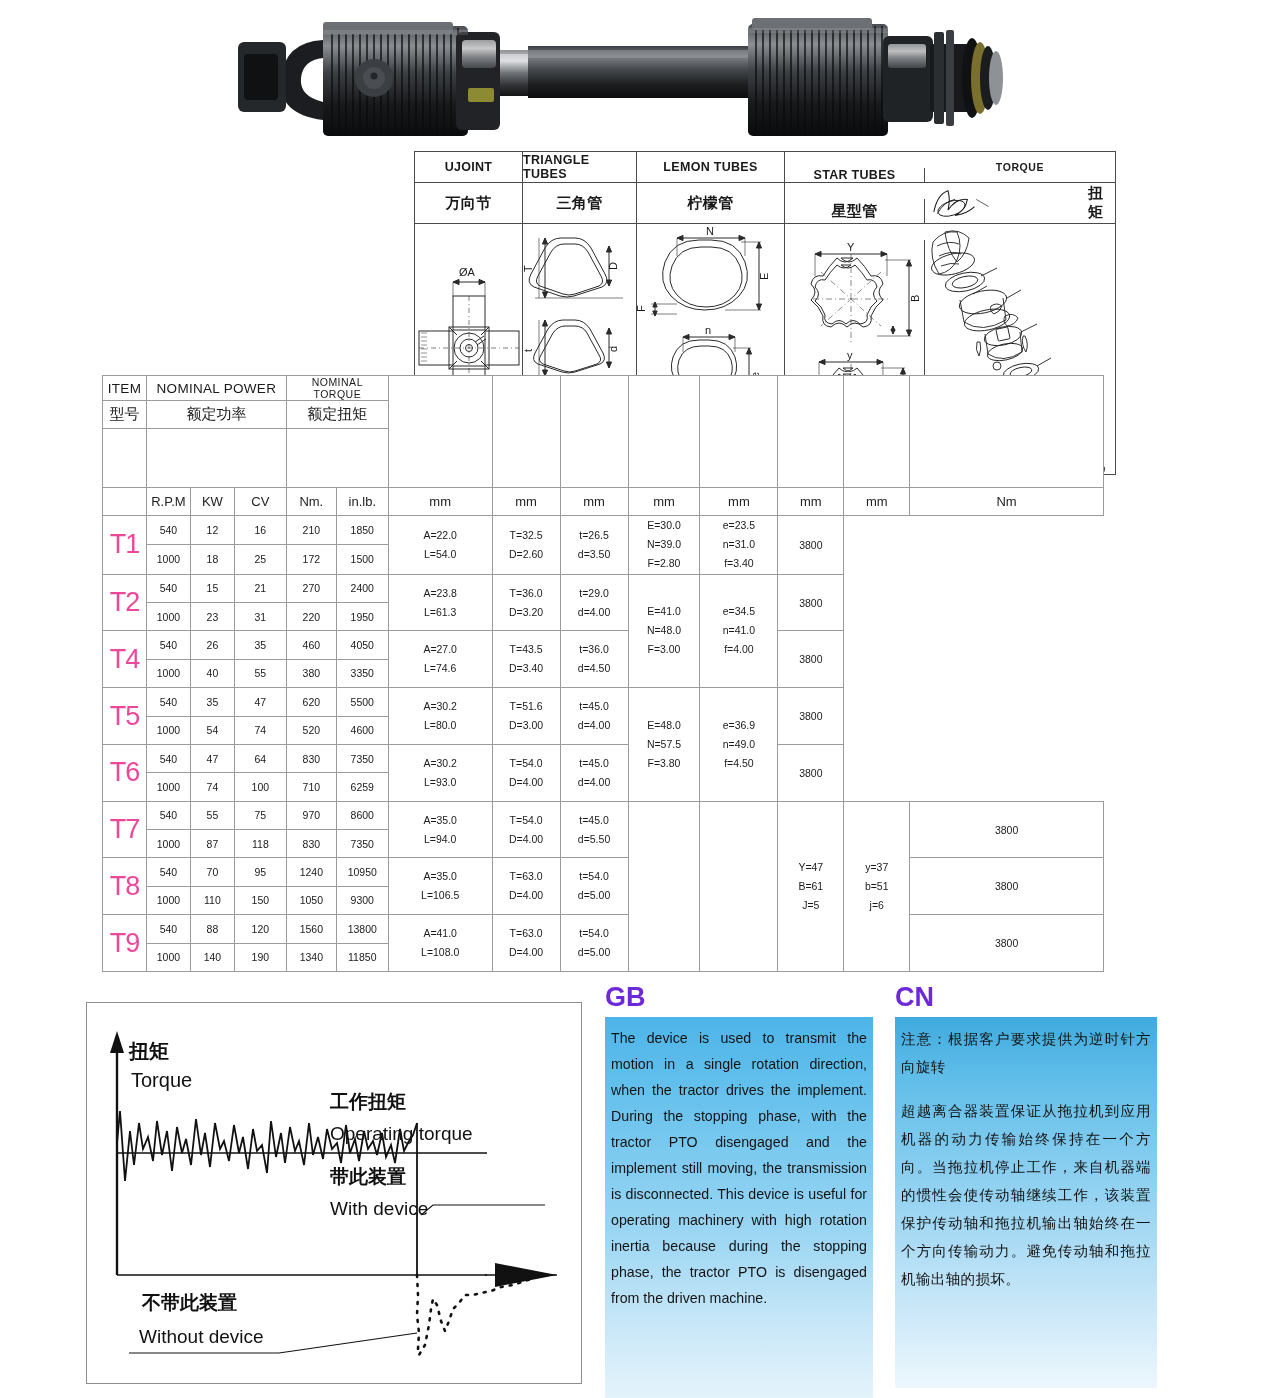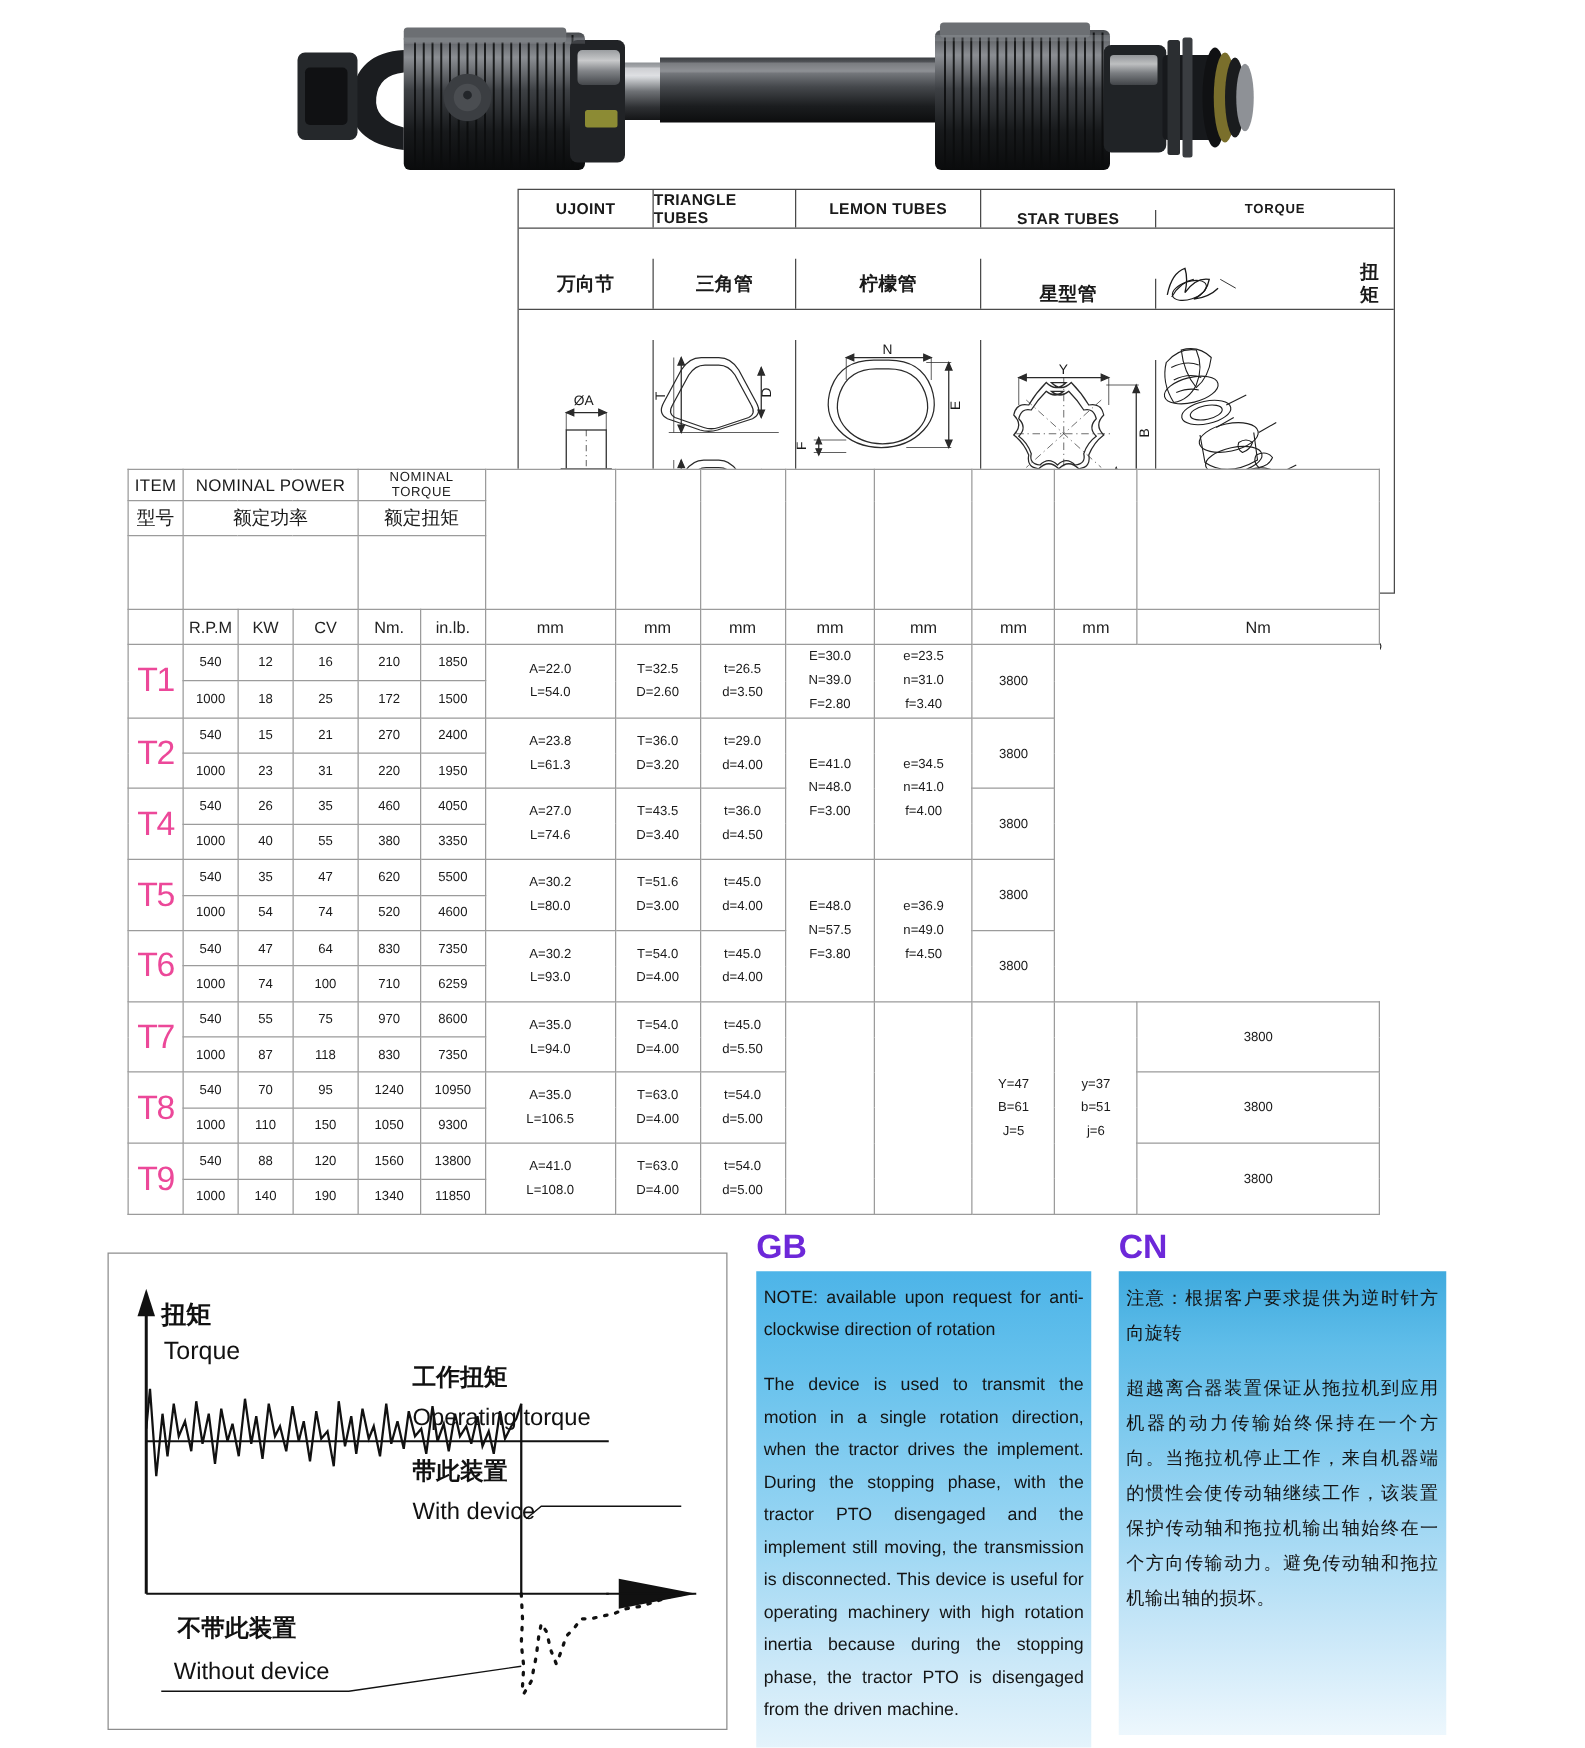--- a/index.html
+++ b/index.html
@@ -19,21 +19,21 @@
     position: absolute; left: 228px; top: 2px;
     width: 790px; height: 148px;
   }
 
   
   #spec-table {
     position: absolute; left: 414px; top: 151px;
     width: 702px; height: 324px;
     border: 1px solid #4a4a4a;
     box-sizing: border-box;
-    display: flex; flex-direction: column; gap: 24px;
+    display: flex; flex-direction: column;
   }
   .spec-head-row {
     display: flex; width: 100%;
     border-bottom: 1px solid #4a4a4a;
     box-sizing: border-box;
   }
   .spec-head-row.en { height: 31px; }
   .spec-head-row.cn { height: 45px; }
   .spec-head-cell {
     border-right: 1px solid #4a4a4a;
@@ -859,21 +859,20 @@
     <text x="243" y="212" font-size="19" font-family="Liberation Sans, sans-serif" fill="#111">With device</text>
 
     <text x="55" y="306" font-size="19" font-weight="bold" font-family="Liberation Sans, sans-serif" fill="#111">不带此装置</text>
     <text x="52" y="340" font-size="19" font-family="Liberation Sans, sans-serif" fill="#111">Without device</text>
   </svg>
 </div>
 
 <div class="note-block" id="gb-block">
   <div class="note-lang">GB</div>
   <div class="note-body hyph" id="gb-body">
-    <p>NOTE: available upon request for anti-clockwise direction of rotation</p>
     <p>The device is used to transmit the motion in a single rotation direction, when the tractor drives the implement. During the stopping phase, with the tractor PTO disengaged and the implement still moving, the transmission is disconnected. This device is useful for operating machinery with high rotation inertia because during the stopping phase, the tractor PTO is disengaged from the driven machine.</p>
   </div>
 </div>
 
 <div class="note-block" id="cn-block">
   <div class="note-lang">CN</div>
   <div class="note-body" id="cn-body">
     <p>注意：根据客户要求提供为逆时针方向旋转</p>
     <p>超越离合器装置保证从拖拉机到应用机器的动力传输始终保持在一个方向。当拖拉机停止工作，来自机器端的惯性会使传动轴继续工作，该装置保护传动轴和拖拉机输出轴始终在一个方向传输动力。避免传动轴和拖拉机输出轴的损坏。</p>
   </div>

